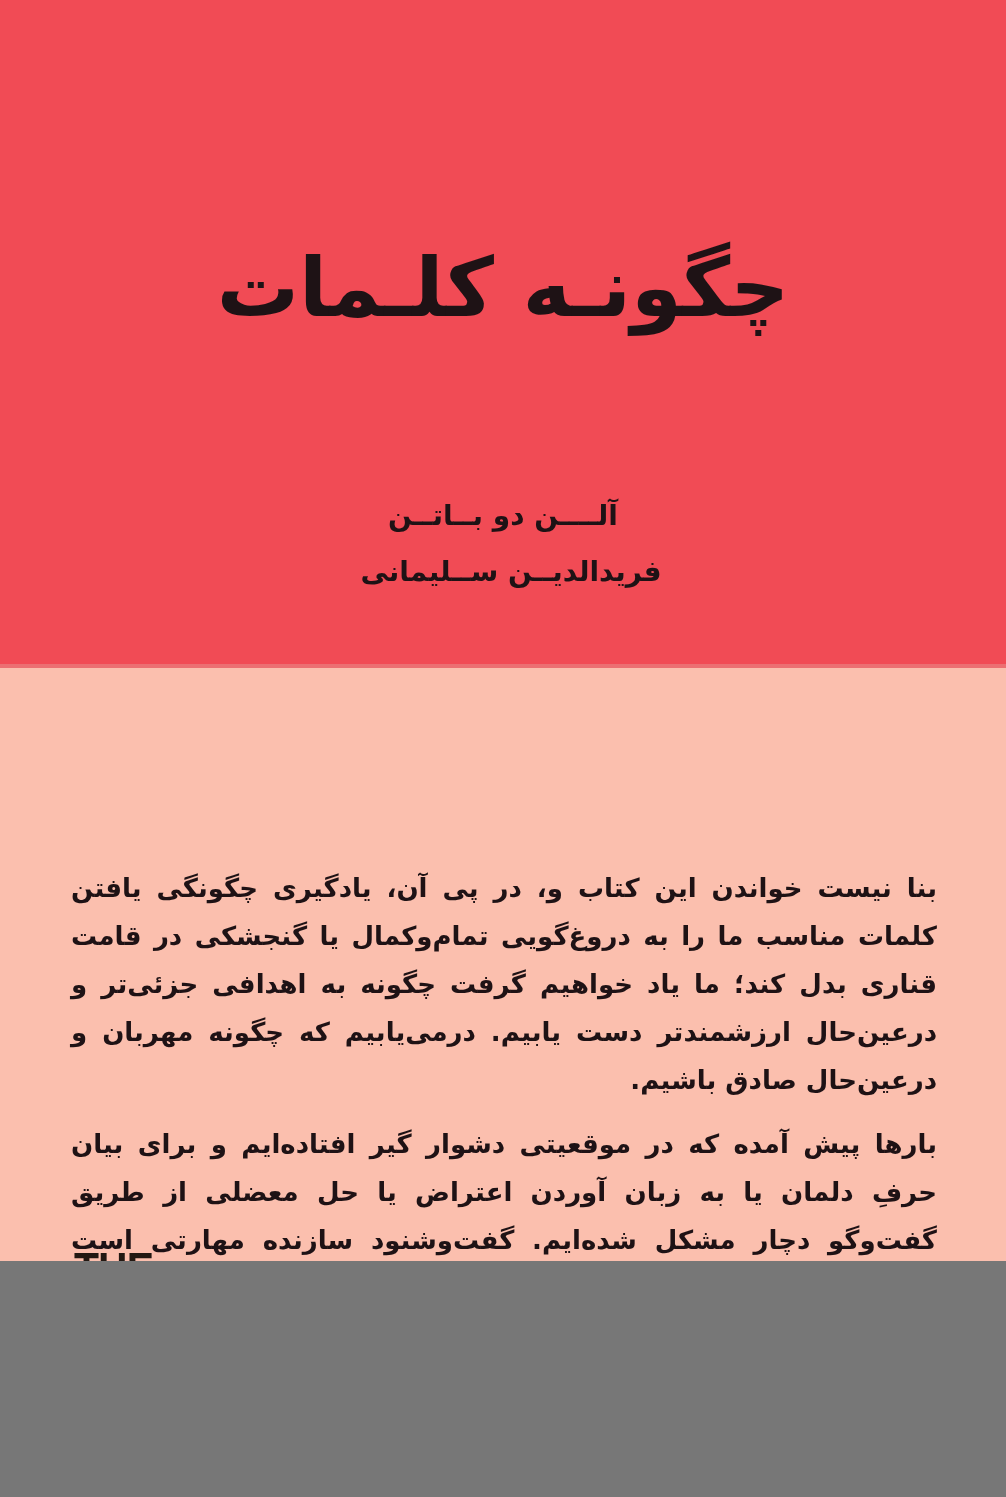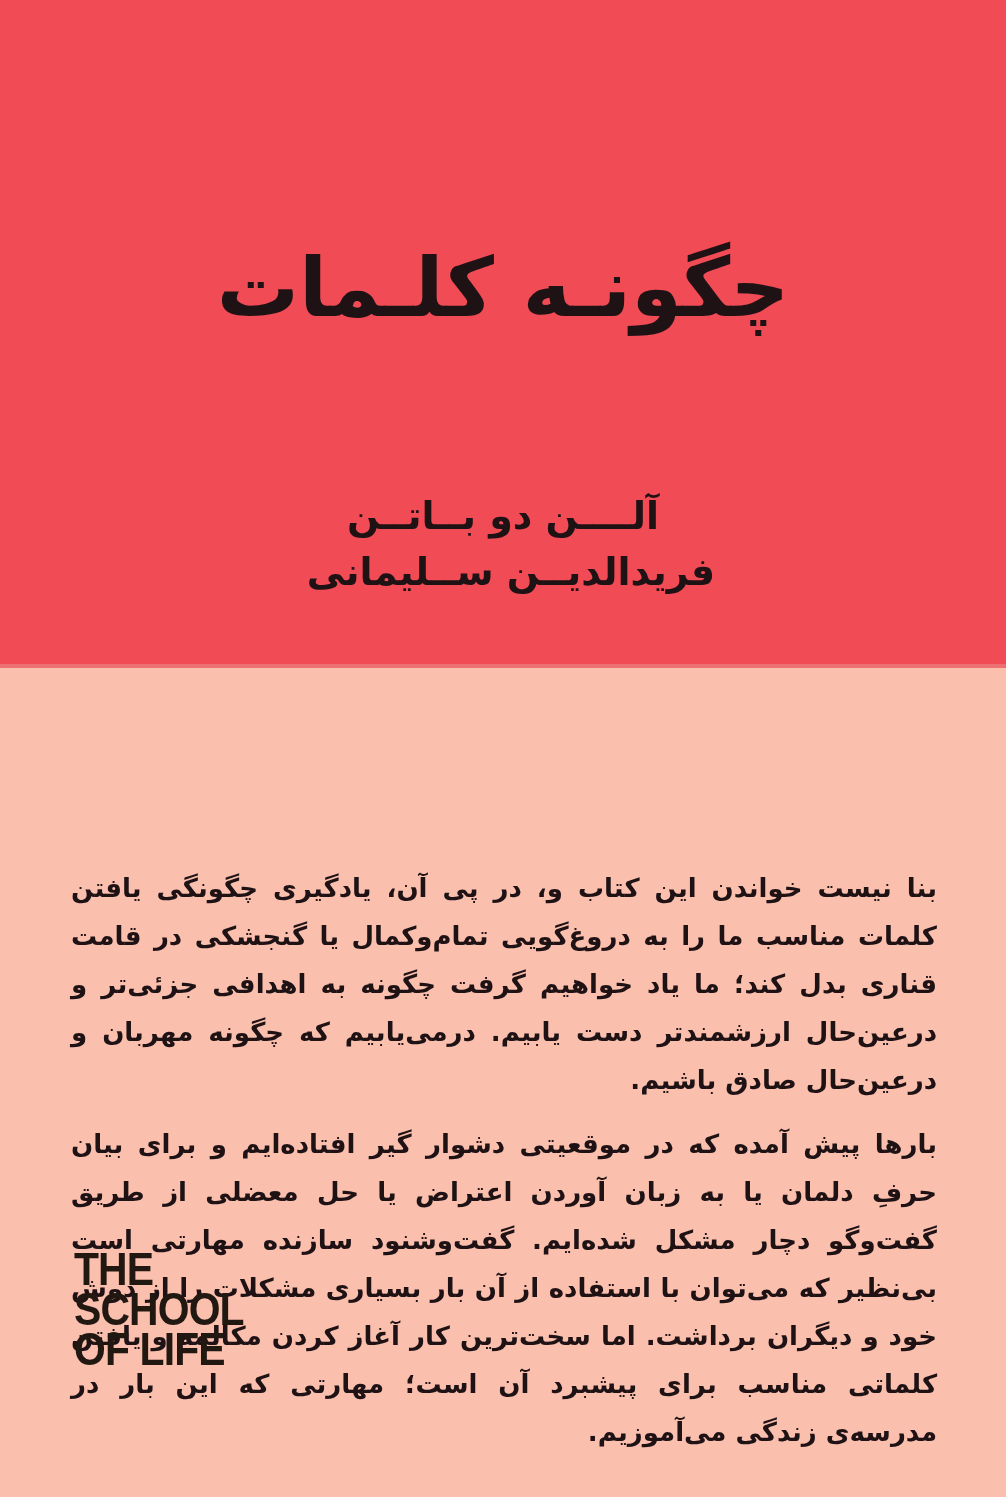--- a/index.html
+++ b/index.html
@@ -6,21 +6,21 @@
     --top-band:#F14B55;
     --bottom-band:#FBBFAE;
     --divider:#E23B49;
     --ink:#1E1215;
     --logo-ink:#221812;
   }
   *{margin:0;padding:0;box-sizing:border-box;}
   html,body{background:#777;}
   .cover{
     position:relative;
-    width:1006px;height:1497px;
+    width:1006px;height:1261px;
     margin:0 auto;
     overflow:hidden;
     font-family:"DejaVu Sans",sans-serif;
     background:var(--bottom-band);
   }
   .band-top{
     position:absolute;top:0;left:0;width:1006px;height:664px;
     background:var(--top-band);
   }
   .band-divider{
@@ -38,21 +38,21 @@
     font-weight:bold;
     font-size:82px;line-height:120px;
   }
   .title-line-1{top:228px;}
   .title-line-2{top:358px;}
   .credit-line{
     position:absolute;left:0;width:1006px;
     direction:rtl;text-align:center;
     color:var(--ink);
     font-weight:bold;
-    font-size:38px;line-height:52px;
+    font-size:28px;line-height:52px;
   }
   .author-line{top:490px;}
   .translator-line{top:546px;padding-left:16px;}
   .blurb{
     position:absolute;top:864px;left:71px;width:866px;
     direction:rtl;
     text-align:justify;
     text-align-last:right;
     color:var(--ink);
     font-weight:bold;

